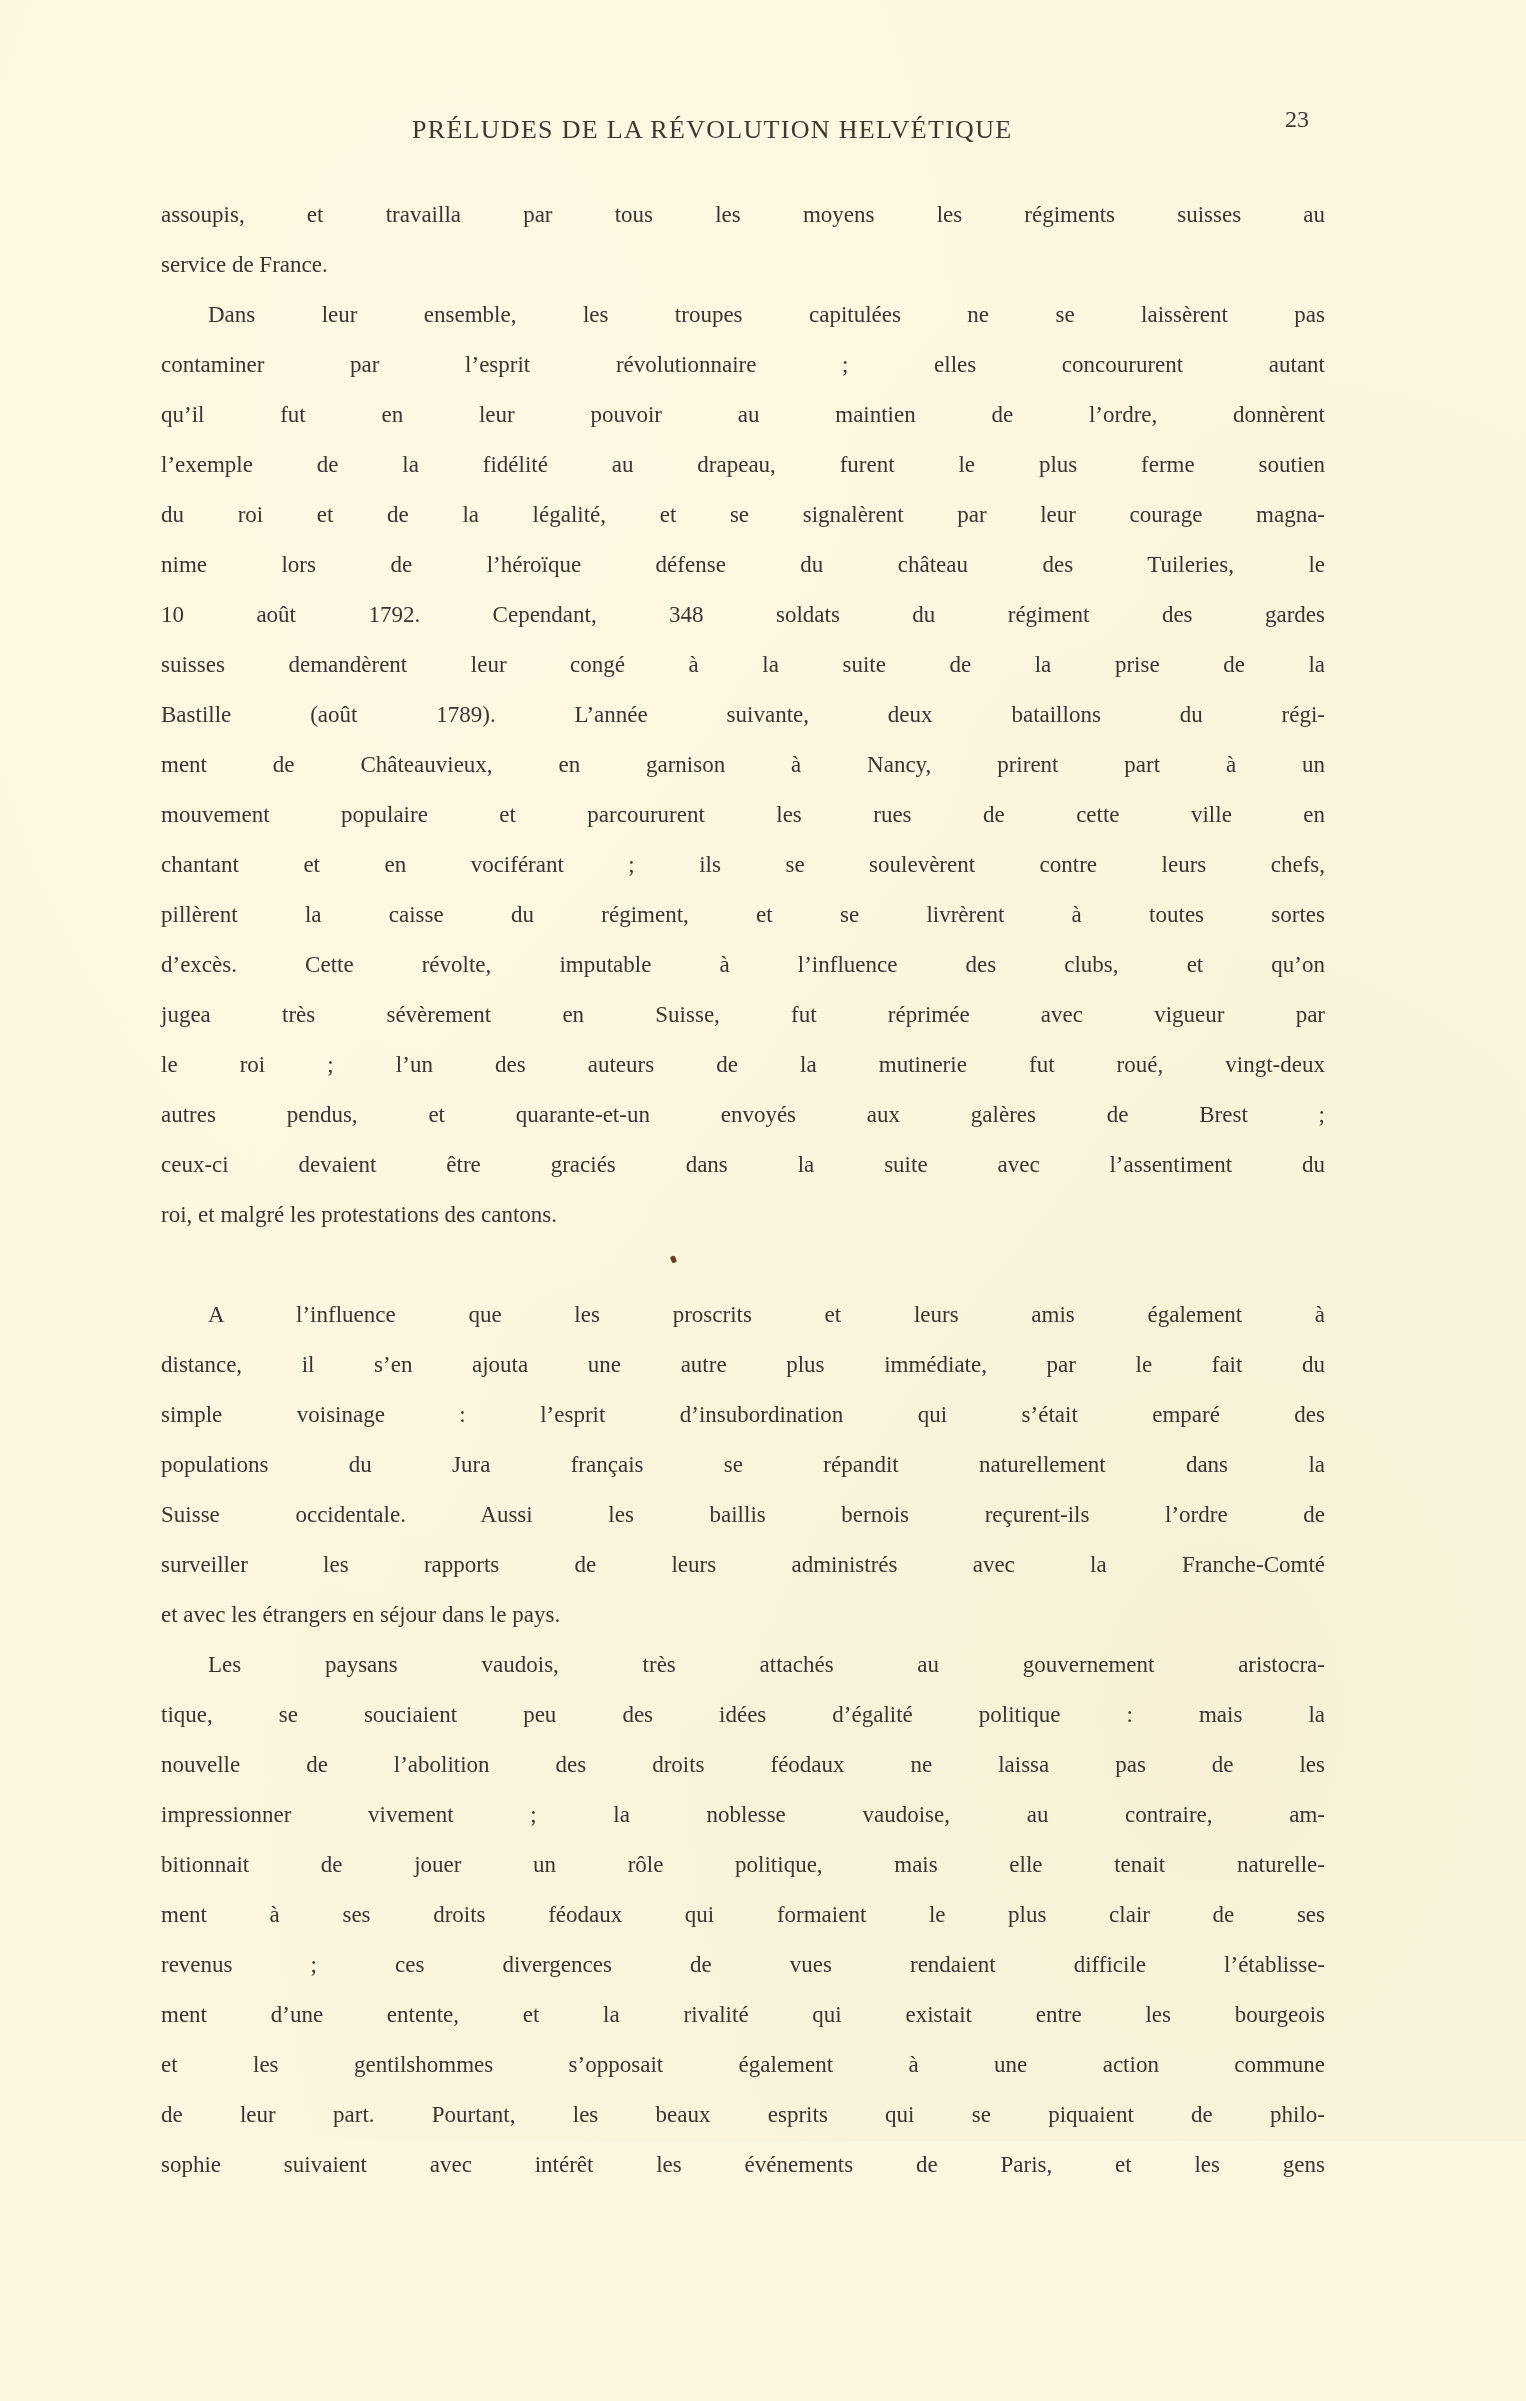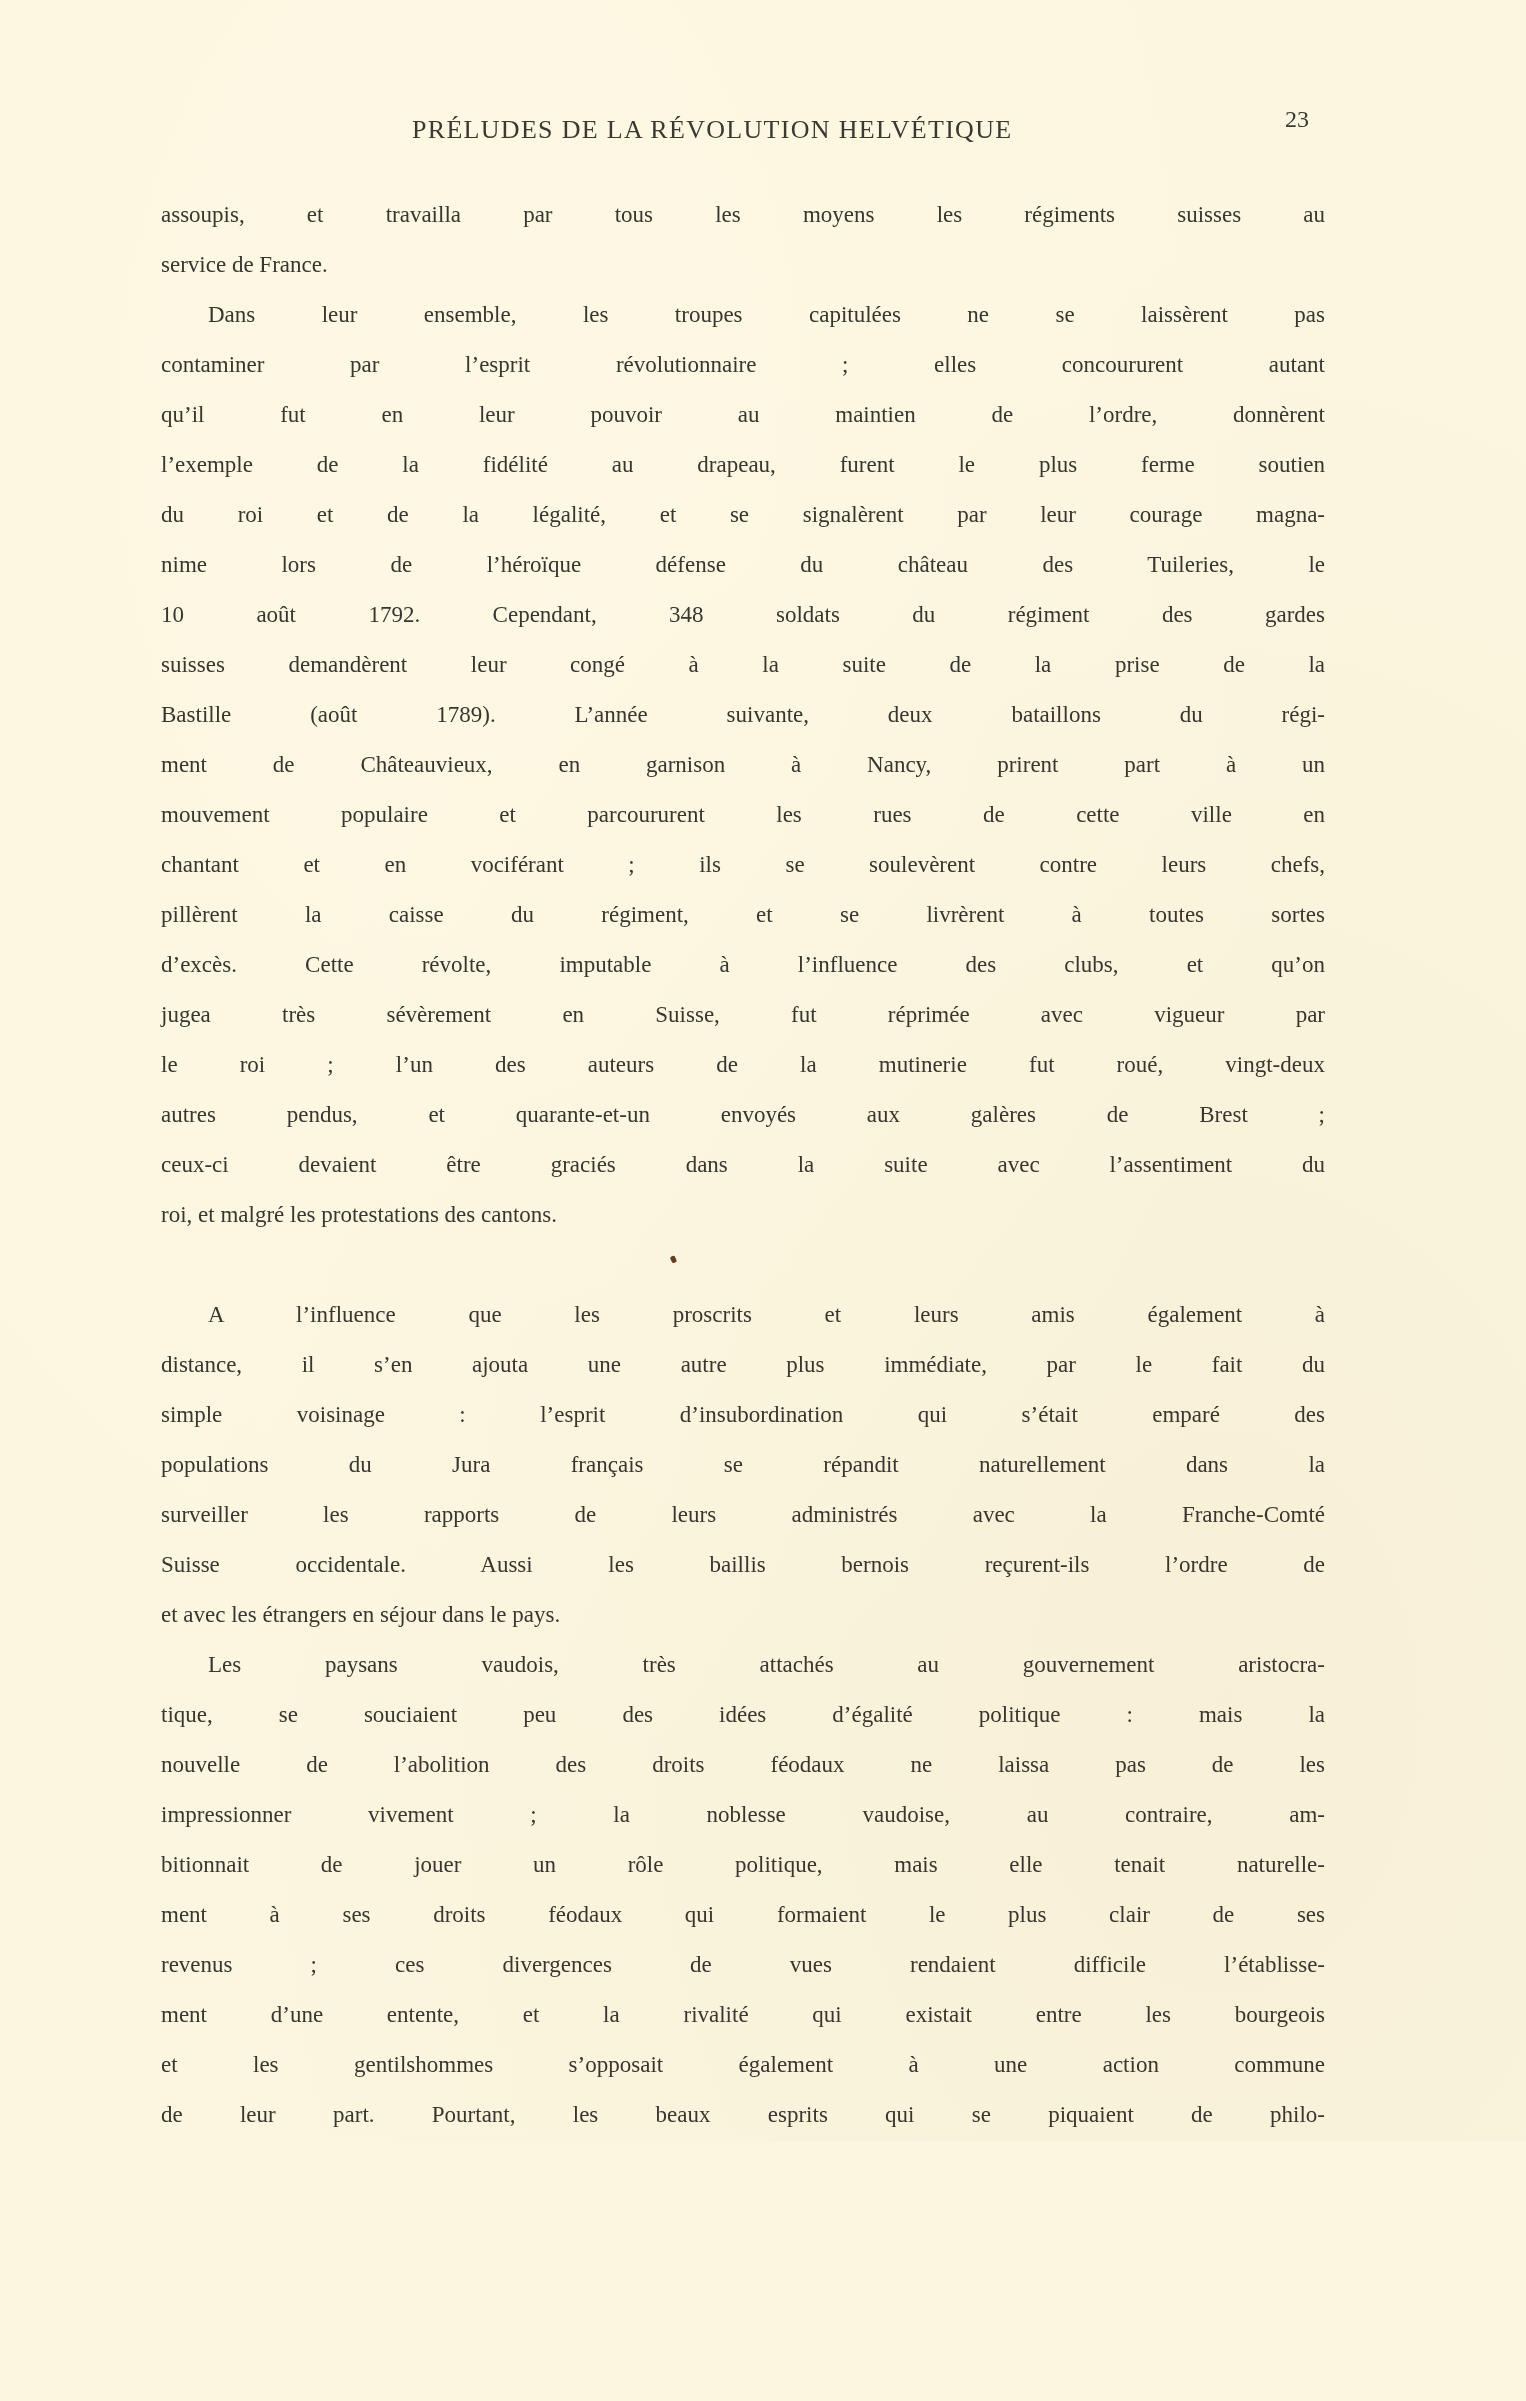--- a/index.html
+++ b/index.html
@@ -118,32 +118,33 @@
 
     <div class="gap">
       <span class="mark"></span>
     </div>
 
     <div>
       <span class="line indent">A l’influence que les proscrits et leurs amis également à</span>
       <span class="line">distance, il s’en ajouta une autre plus immédiate, par le fait du</span>
       <span class="line">simple voisinage : l’esprit d’insubordination qui s’était emparé des</span>
       <span class="line">populations du Jura français se répandit naturellement dans la</span>
+      <span class="line">Suisse occidentale. Aussi les baillis bernois reçurent-ils l’ordre de</span>
       <span class="line">surveiller les rapports de leurs administrés avec la Franche-Comté</span>
-      <span class="line">Suisse occidentale. Aussi les baillis bernois reçurent-ils l’ordre de</span>
       <span class="line last">et avec les étrangers en séjour dans le pays.</span>
     </div>
 
     <div>
       <span class="line indent">Les paysans vaudois, très attachés au gouvernement aristocra-</span>
       <span class="line">tique, se souciaient peu des idées d’égalité politique : mais la</span>
       <span class="line">nouvelle de l’abolition des droits féodaux ne laissa pas de les</span>
       <span class="line">impressionner vivement ; la noblesse vaudoise, au contraire, am-</span>
       <span class="line">bitionnait de jouer un rôle politique, mais elle tenait naturelle-</span>
       <span class="line">ment à ses droits féodaux qui formaient le plus clair de ses</span>
       <span class="line">revenus ; ces divergences de vues rendaient difficile l’établisse-</span>
       <span class="line">ment d’une entente, et la rivalité qui existait entre les bourgeois</span>
       <span class="line">et les gentilshommes s’opposait également à une action commune</span>
       <span class="line">de leur part. Pourtant, les beaux esprits qui se piquaient de philo-</span>
+      <span class="line">sophie suivaient avec intérêt les événements de Paris, et les gens</span>
     </div>
   </div>
 </div>
 
 
 </body></html>

